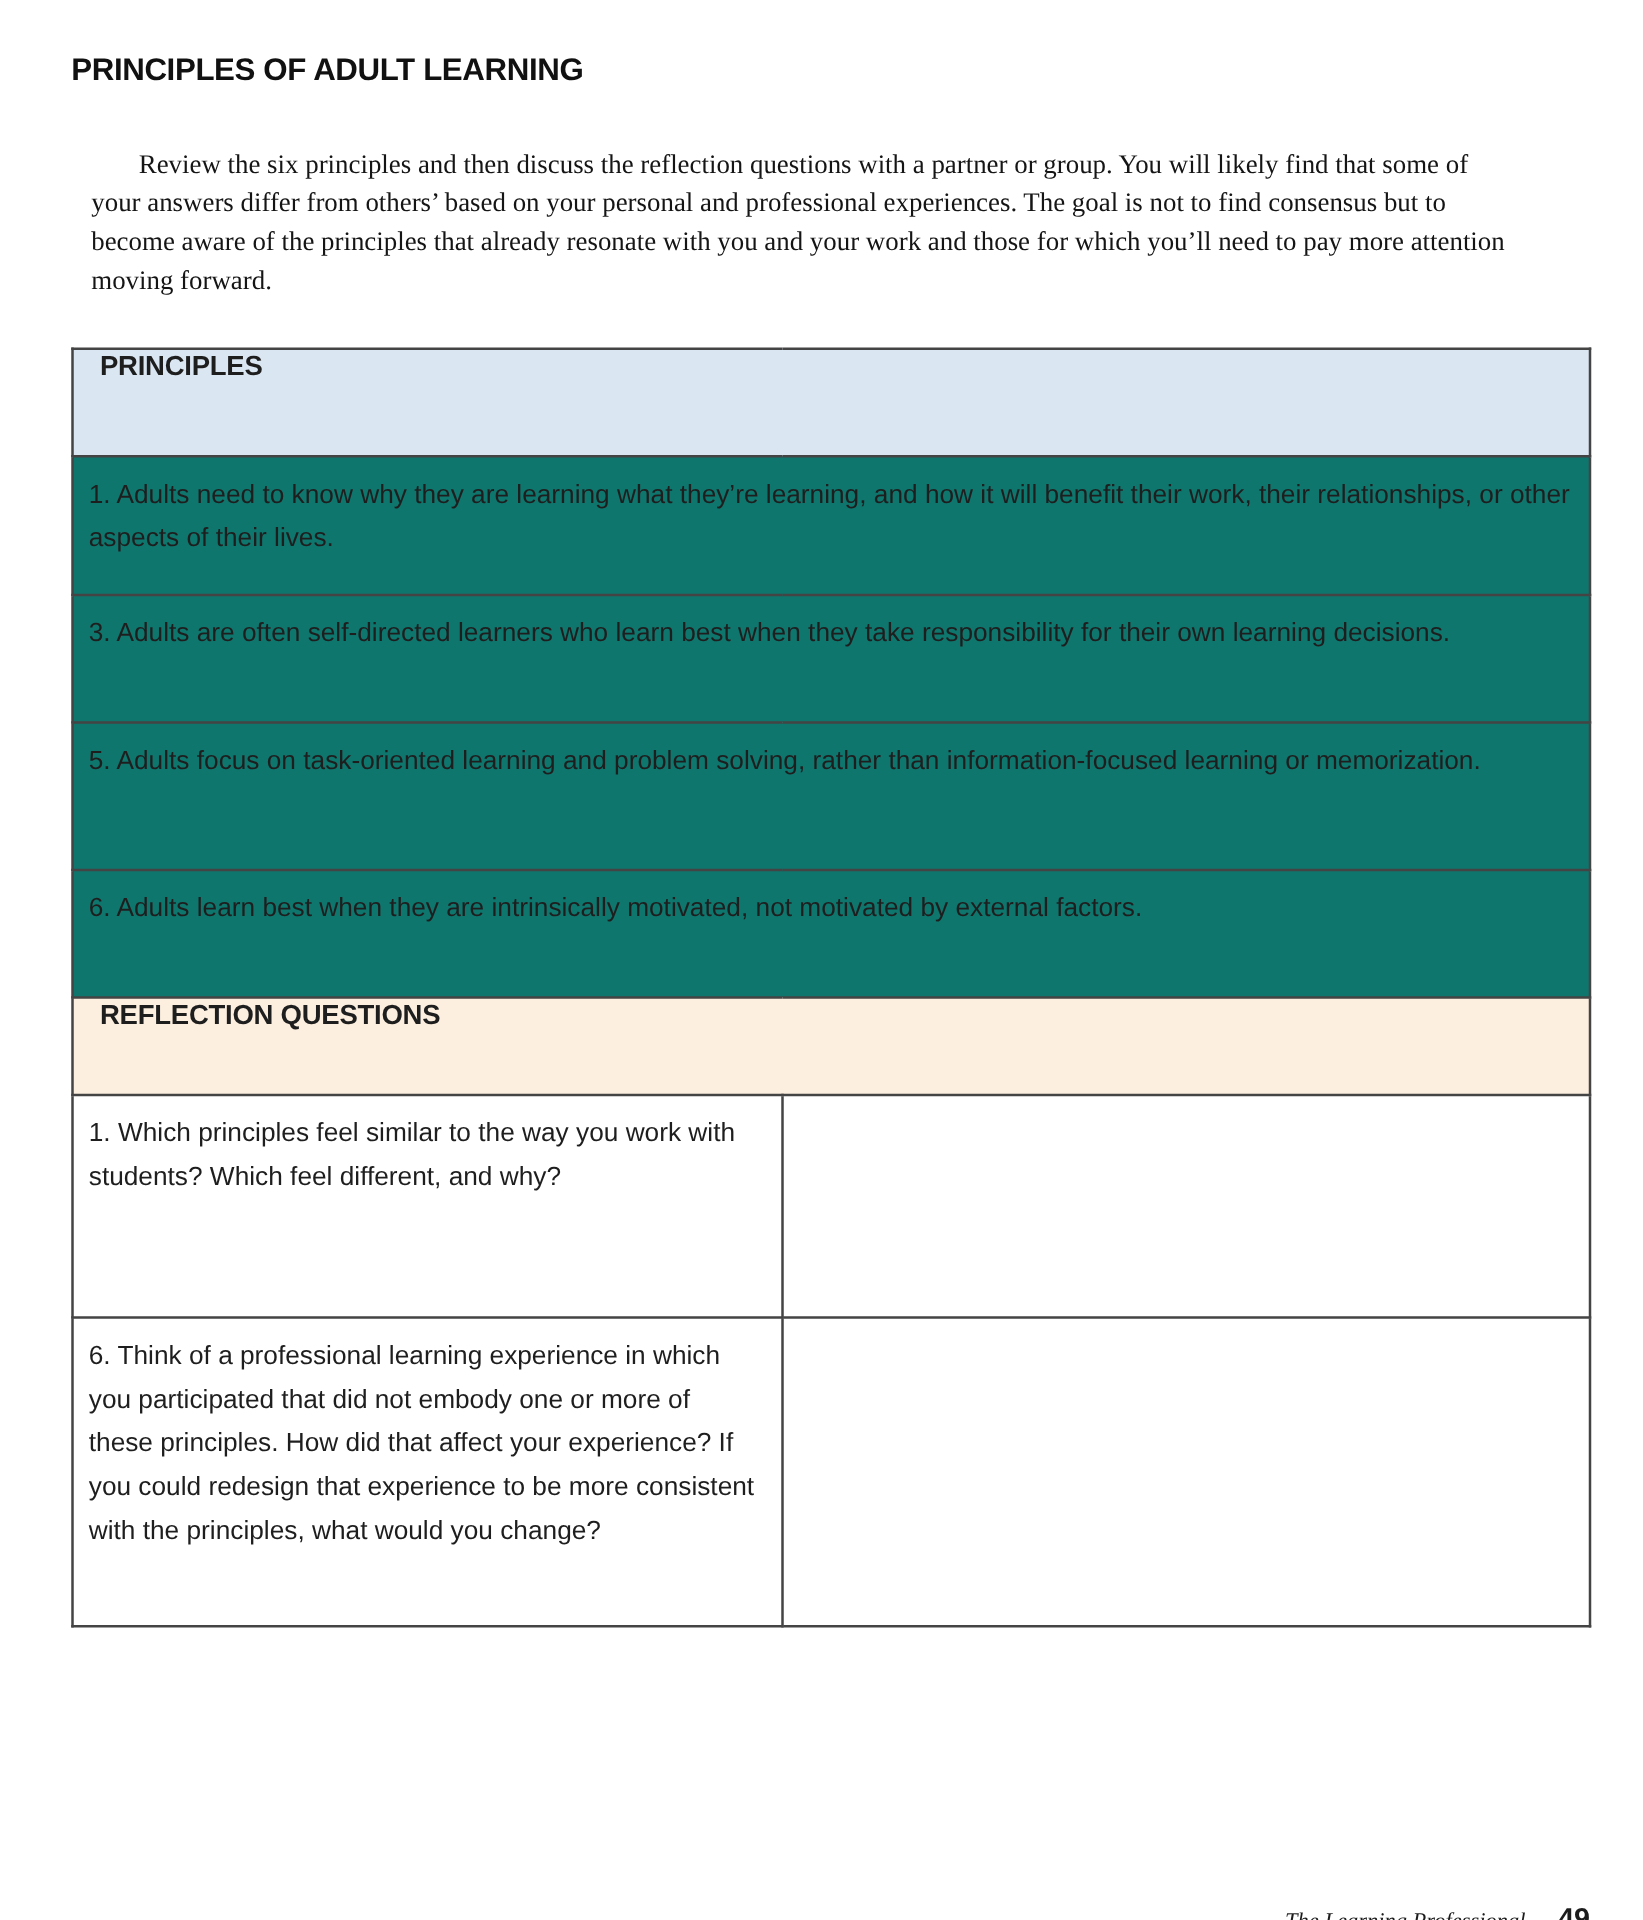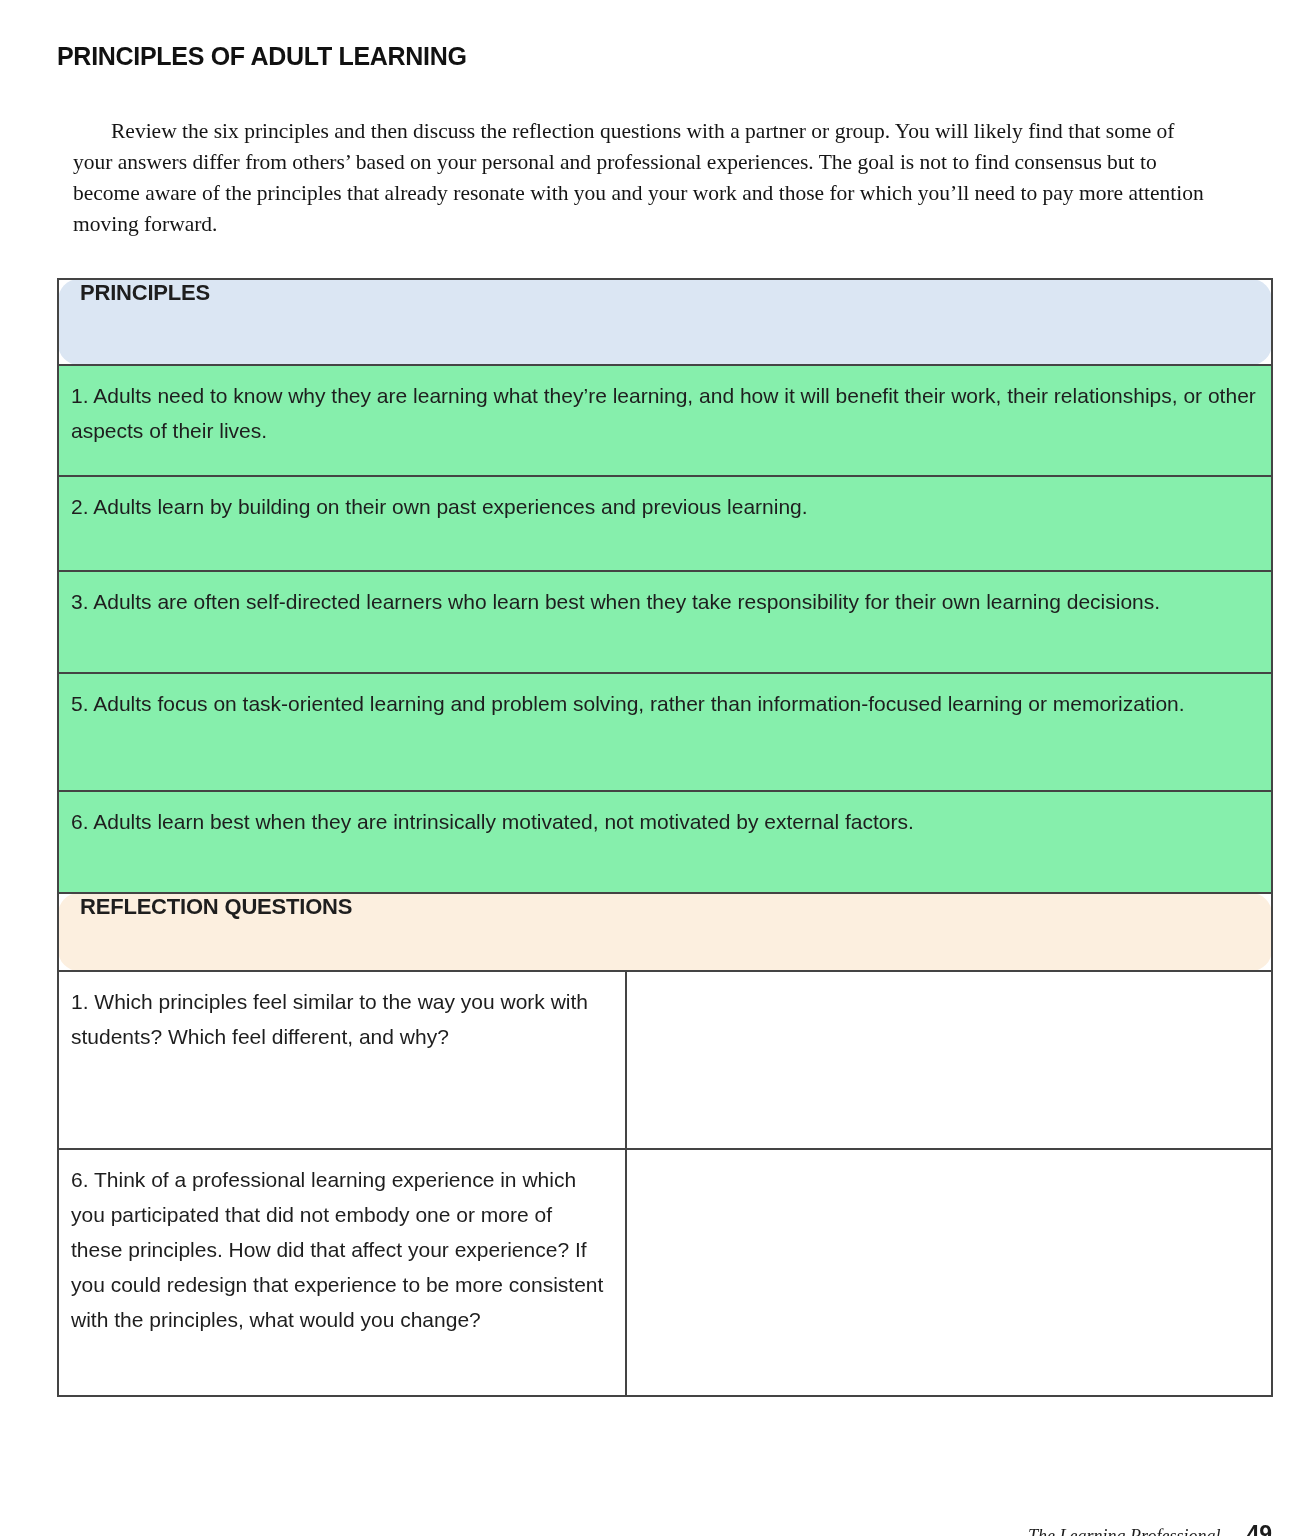--- a/index.html
+++ b/index.html
@@ -56,29 +56,28 @@
     color: #1e1e1e;
   }
   th.section-header {
     text-align: left;
     vertical-align: middle;
     font-size: 22px;
     font-weight: bold;
     color: #161616;
     padding: 0 0 0 21px;
     letter-spacing: -0.2px;
-    border-radius: 21px;
   }
   th.principles-header { background: var(--principles-header-bg, #dbe6f3); }
   th.reflection-header { background: var(--reflection-header-bg, #fcefdf); }
   td.principle-cell {
     font-size: 21px;
     line-height: 35px;
     padding: 12px 14px 0 12px;
-    background: #86efac;
+    background: #0f766e;
   }
   td.question-cell {
     font-size: 21px;
     line-height: 35px;
     padding: 12px 16px 0 12px;
     background: #ffffff;
     margin-top: 12px;
   }
   td.answer-cell { background: #ffffff; }
   .footer {
@@ -114,23 +113,20 @@
       <col style="width:568px">
       <col style="width:646px">
     </colgroup>
     <tbody>
       <tr style="height:86px">
         <th class="section-header principles-header" colspan="2">PRINCIPLES</th>
       </tr>
       <tr style="height:111px">
         <td class="principle-cell" colspan="2">1. Adults need to know why they are learning what they’re learning, and how it will benefit their work, their relationships, or other aspects of their lives.</td>
       </tr>
-      <tr style="height:95px">
-        <td class="principle-cell" colspan="2">2. Adults learn by building on their own past experiences and previous learning.</td>
-      </tr>
       <tr style="height:102px">
         <td class="principle-cell" colspan="2">3. Adults are often self-directed learners who learn best when they take responsibility for their own learning decisions.</td>
       </tr>
       <tr style="height:118px">
         <td class="principle-cell" colspan="2">5. Adults focus on task-oriented learning and problem solving, rather than information-focused learning or memorization.</td>
       </tr>
       <tr style="height:102px">
         <td class="principle-cell" colspan="2">6. Adults learn best when they are intrinsically motivated, not motivated by external factors.</td>
       </tr>
       <tr style="height:78px">

